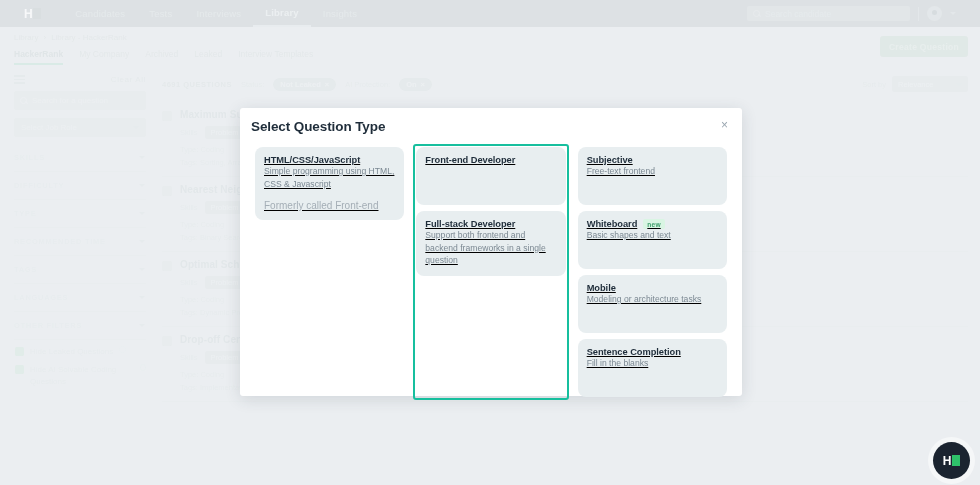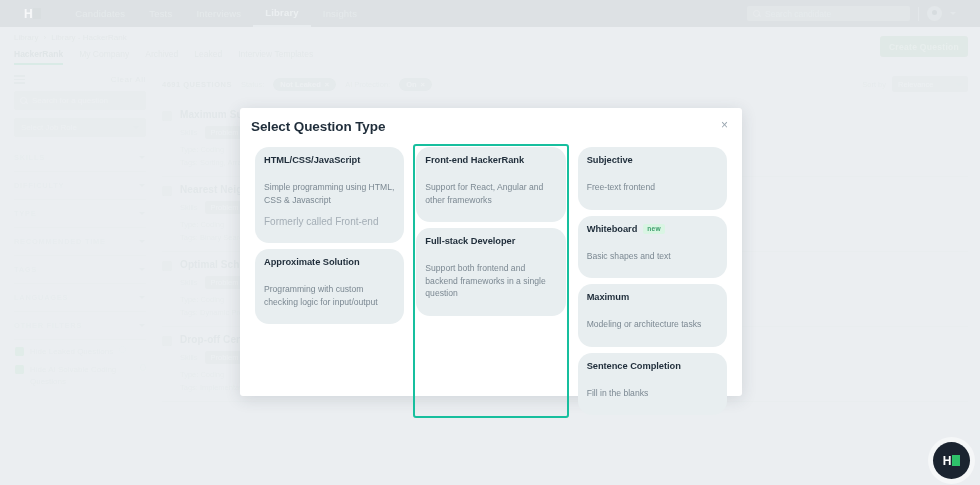--- a/index.html
+++ b/index.html
@@ -113,28 +113,28 @@
   .modal-close { margin-left: auto; font-size: 12px; color: #9aa6b0; line-height: 1; cursor: pointer; }
 
   .type-grid {
     display: grid; grid-template-columns: 1fr 1fr 1fr;
     column-gap: 6px; padding: 0 12px 12px 12px;
   }
   .col { display: flex; flex-direction: column; gap: 6px; padding: 3px; }
   .col.highlight { border: 2px solid #17bf9e; border-radius: 3px; padding: 1px; }
 
   .tcard {
-    background: #e8eef0; border-radius: 14px; padding: 8px 9px 16px;
-    min-height: 58px; cursor: pointer;
+    background: #e8eef0; border-radius: 8px; padding: 8px 9px 9px;
+    min-height: 58px; cursor: pointer; text-decoration: underline;
   }
   .tcard .t-title {
     font-size: 9.3px; font-weight: 700; color: #1f2d3a; letter-spacing: -.05px;
     display: flex; align-items: center; gap: 6px;
   }
-  .tcard .t-desc { font-size: 8.6px; color: #7b8892; line-height: 12.5px; margin-top: 16px; }
+  .tcard .t-desc { font-size: 8.6px; color: #7b8892; line-height: 12.5px; margin-top: 0; }
   .tcard .t-former { font-size: 10px; color: #a4aeb6; margin-top: 10px; }
   .newbadge {
     background: #d9f5e3; color: #3f9f6d; font-size: 6.6px; font-weight: 700;
     border-radius: 2px; padding: 1.5px 4px; letter-spacing: .2px;
   }
 
   .help-bubble {
     position: absolute; right: 10px; bottom: 6px; width: 37px; height: 37px;
     border-radius: 50%; background: #1b2430; display: flex; align-items: center;
     justify-content: center; gap: 1px; box-shadow: 0 0 0 5px rgba(255,255,255,.5);
@@ -361,34 +361,27 @@
     <div class="type-grid">
 
       <div class="col">
         <div class="tcard">
           <div class="t-title">
             <span>HTML/CSS/JavaScript</span>
           </div>
           <div class="t-desc">Simple programming using HTML, CSS &amp; Javascript</div>
           <div class="t-former">Formerly called Front-end</div>
         </div>
-        <div class="tcard">
-          <div class="t-title">
-            <span>Approximate Solution</span>
-          </div>
-          <div class="t-desc">Programming with custom checking logic for input/output</div>
-        </div>
       </div>
 
       <div class="col highlight">
         <div class="tcard">
           <div class="t-title">
-            <span>Front-end HackerRank</span>
-          </div>
-          <div class="t-desc">Support for React, Angular and other frameworks</div>
+            <span>Front-end Developer</span>
+          </div>
         </div>
         <div class="tcard">
           <div class="t-title">
             <span>Full-stack Developer</span>
           </div>
           <div class="t-desc">Support both frontend and backend frameworks in a single question</div>
         </div>
       </div>
 
       <div class="col">
@@ -400,21 +393,21 @@
         </div>
         <div class="tcard">
           <div class="t-title">
             <span>Whiteboard</span>
             <span class="newbadge">new</span>
           </div>
           <div class="t-desc">Basic shapes and text</div>
         </div>
         <div class="tcard">
           <div class="t-title">
-            <span>Maximum</span>
+            <span>Mobile</span>
           </div>
           <div class="t-desc">Modeling or architecture tasks</div>
         </div>
         <div class="tcard">
           <div class="t-title">
             <span>Sentence Completion</span>
           </div>
           <div class="t-desc">Fill in the blanks</div>
         </div>
       </div>

